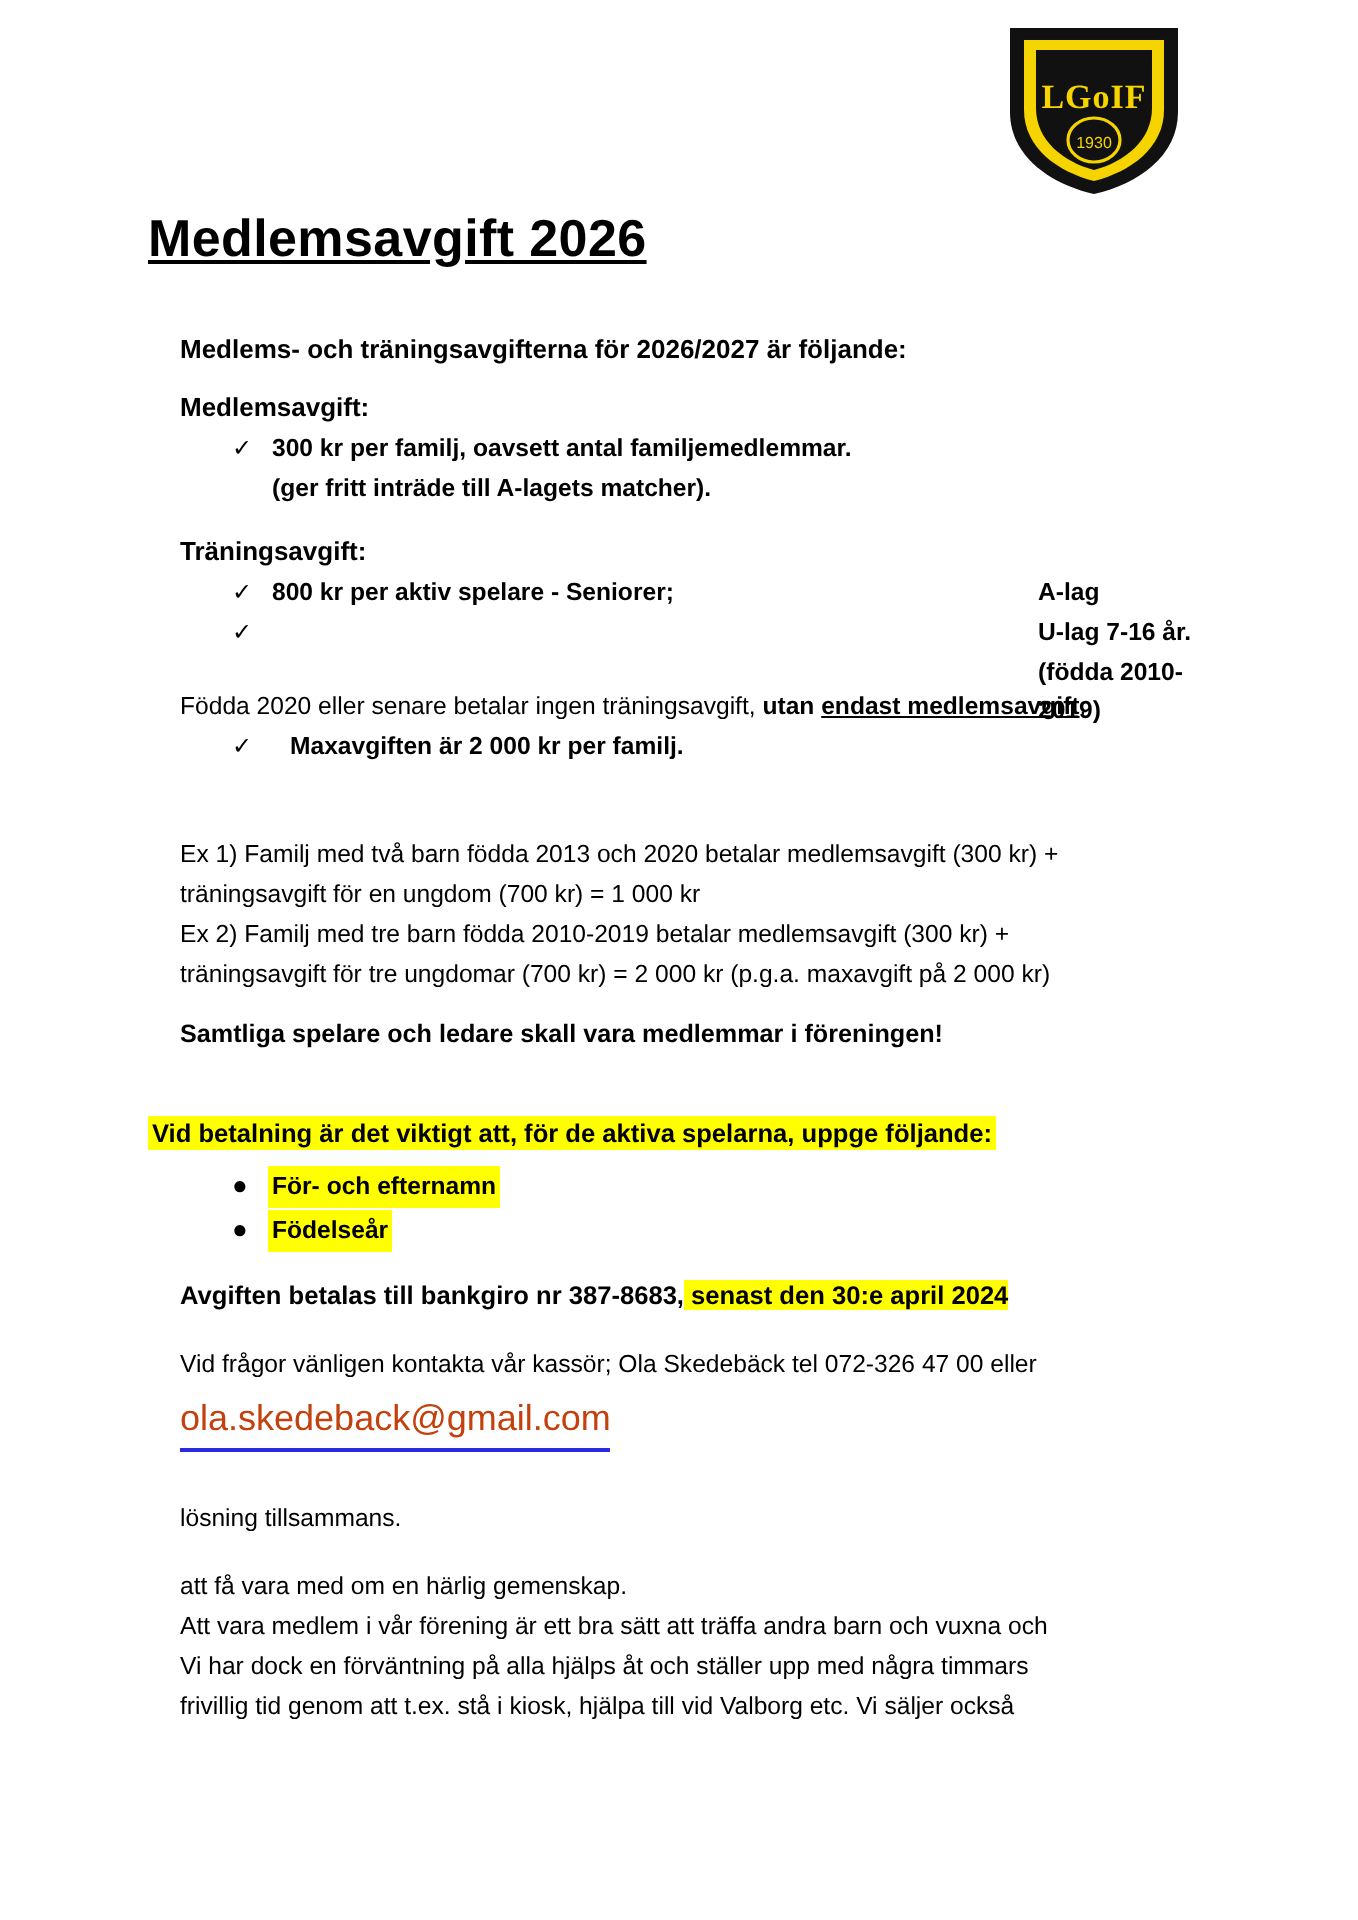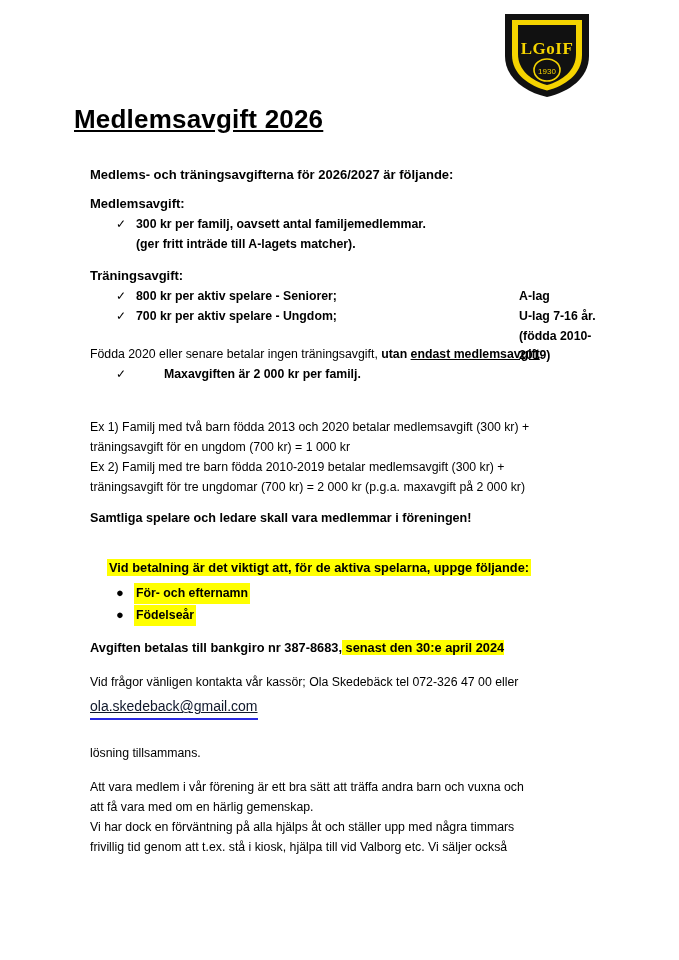--- a/index.html
+++ b/index.html
@@ -170,23 +170,22 @@
     font-weight: bold;
   }
 
   .contact {
     margin-left: 16px;
     font-size: 12.3px;
     line-height: 1.62;
   }
 
   .email {
-    color: #0f172a;
-    text-decoration: underline;
-    font-size: 14px;
+    color: #c2410c;
+    font-size: 18px;
     border-bottom: 2px solid #2a2ae0;
     display: inline-block;
     padding-bottom: 0px;
   }
 
   .tail {
     margin-left: 16px;
     font-size: 12.3px;
     line-height: 1.62;
   }
@@ -228,53 +227,52 @@
 
     <div class="sub-head">Träningsavgift:</div>
 
     <div class="check-row row-2col">
       <span class="check-mark">✓</span>
       <span class="check-body">800 kr per aktiv spelare - Seniorer;</span>
       <span class="col-right">A-lag</span>
     </div>
     <div class="check-row row-2col">
       <span class="check-mark">✓</span>
-      <span class="check-body">700 kr per aktiv spelare - Ungdom;</span>
       <span class="col-right">U-lag 7-16 år. (födda 2010-2019)</span>
     </div>
 
     <div class="spacer-18"></div>
 
     <div class="note">
       <span>Födda 2020 eller senare betalar ingen träningsavgift, </span><b>utan </b><b class="u">endast medlemsavgift</b><span>.</span>
     </div>
 
     <div class="check-row">
       <span class="check-mark">✓</span>
-      <span class="check-body" style="margin-left:28px">Maxavgiften är 2 000 kr per familj.</span>
+      <span class="check-body" style="margin-left:9px">Maxavgiften är 2 000 kr per familj.</span>
     </div>
 
     <div class="spacer-24"></div>
     <div class="spacer-10"></div>
 
     <div class="example">
       <div>Ex 1) Familj med två barn födda 2013 och 2020 betalar medlemsavgift (300 kr) +</div>
       <div>träningsavgift för en ungdom (700 kr) = 1 000 kr</div>
       <div>Ex 2) Familj med tre barn födda 2010-2019 betalar medlemsavgift (300 kr) +</div>
       <div>träningsavgift för tre ungdomar (700 kr) = 2 000 kr (p.g.a. maxavgift på 2 000 kr)</div>
     </div>
 
     <div class="spacer-10"></div>
 
     <div class="bold-line">Samtliga spelare och ledare skall vara medlemmar i föreningen!</div>
 
     <div class="spacer-24"></div>
     <div class="spacer-6"></div>
 
-    <div style="margin-left:33px">
+    <div style="margin-left:0">
       <span class="hl hl-head">Vid betalning är det viktigt att, för de aktiva spelarna, uppge följande:</span>
     </div>
 
     <div class="spacer-6"></div>
 
     <div class="bullet-row">
       <span class="bullet-dot">●</span>
       <span class="bullet-text hl">För- och efternamn</span>
     </div>
     <div class="bullet-row">
@@ -295,21 +293,21 @@
       <div style="margin-top:2px">
         <span class="email">ola.skedeback@gmail.com</span>
       </div>
     </div>
 
     <div class="spacer-24"></div>
 
     <div class="tail">
       <div>lösning tillsammans.</div>
       <div style="height:14px"></div>
+      <div>att få vara med om en härlig gemenskap.</div>
       <div>Att vara medlem i vår förening är ett bra sätt att träffa andra barn och vuxna och</div>
-      <div>att få vara med om en härlig gemenskap.</div>
       <div>Vi har dock en förväntning på alla hjälps åt och ställer upp med några timmars</div>
       <div>frivillig tid genom att t.ex. stå i kiosk, hjälpa till vid Valborg etc. Vi säljer också</div>
 
     </div>
 
   </div>
 </div>
 
 </body></html>

